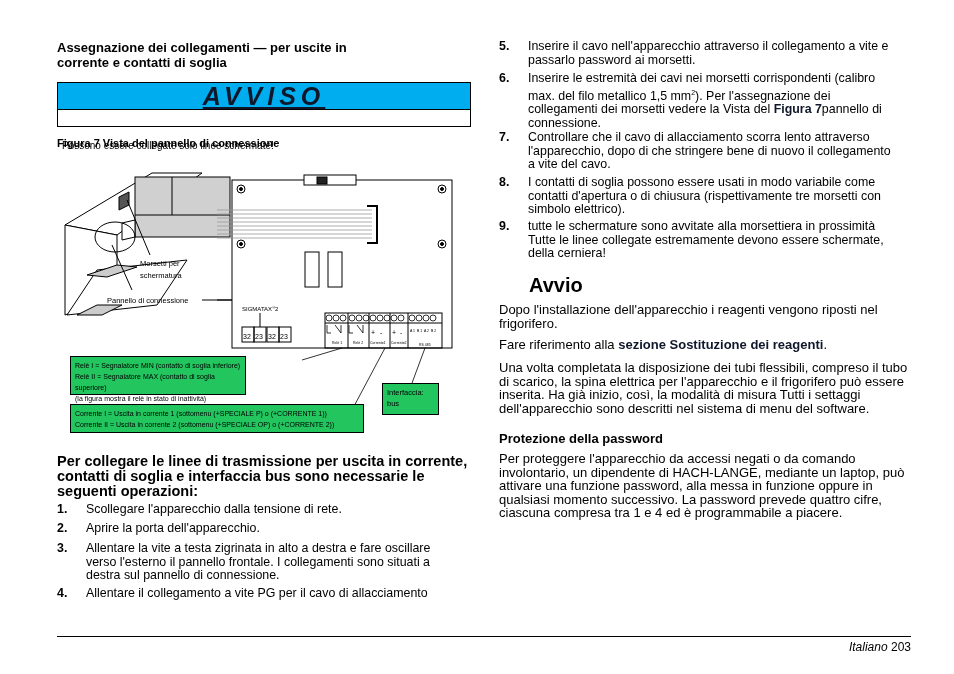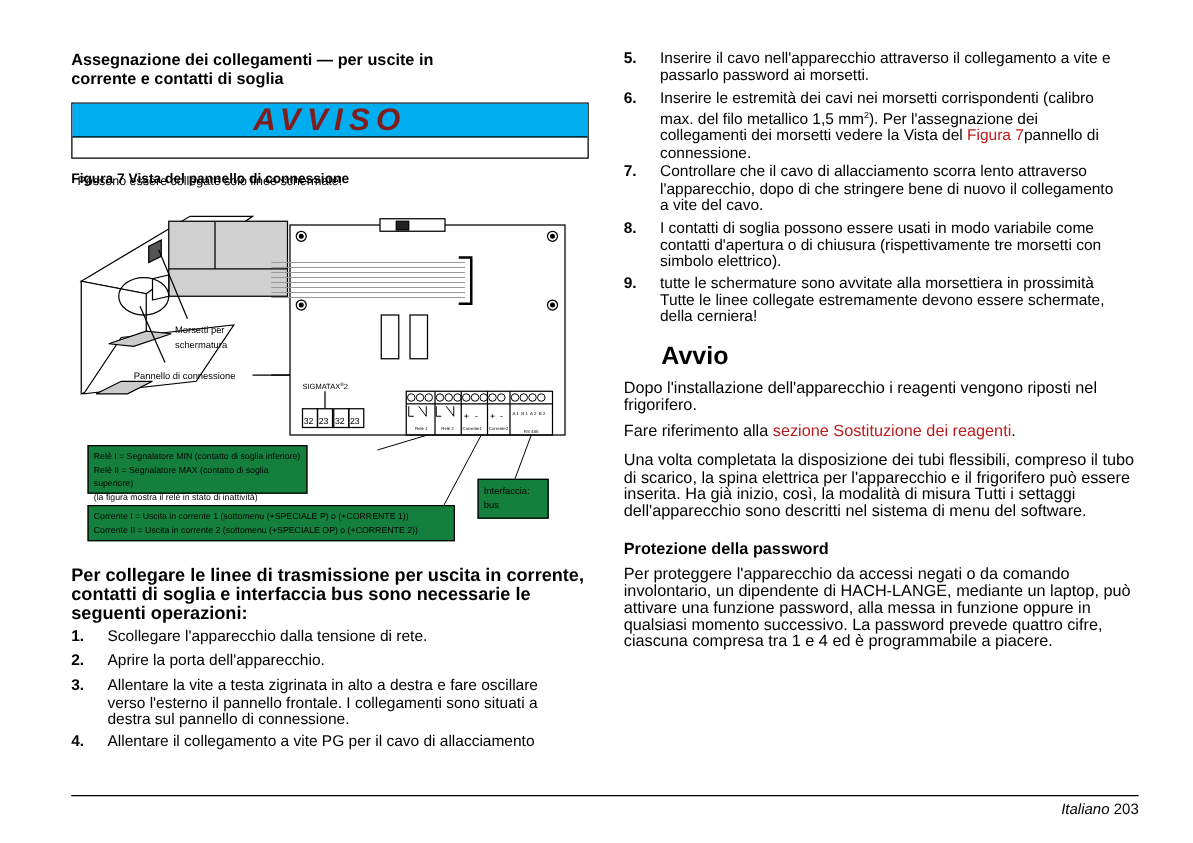--- a/index.html
+++ b/index.html
@@ -3,28 +3,28 @@
   <meta charset="utf-8">
   <style>
     html, body { margin: 0; padding: 0; background: #ffffff; }
     body { width: 954px; height: 674px; position: relative; overflow: hidden;
            font-family: "Liberation Sans", sans-serif; color: #000; }
     .abs { position: absolute; }
     .h2 { font-weight: bold; font-size: 13px; line-height: 15px; }
     .body-text { font-size: 13px; line-height: 13.5px; }
     .num { position: absolute; left: 0; font-weight: bold; }
     .item { position: absolute; padding-left: 29px; font-size: 12.4px; line-height: 13.5px; }
-    .link { color: #b91c1c; }
+    .link { color: #0f172a; font-weight: bold; }
     .avviso-box { left: 57px; top: 82px; width: 414px; height: 45px; border: 1px solid #000; box-sizing: border-box; }
-    .avviso-head { height: 26px; background: #00aeef; color: #7f1d1d; font-style: italic; font-weight: bold;
+    .avviso-head { height: 26px; background: #00aeef; color: #0f172a; font-style: italic; font-weight: bold;
                    font-size: 25px; line-height: 26px; text-align: center; letter-spacing: 5px;
-                   border-bottom: 1px solid #000; }
+                   border-bottom: 1px solid #000; text-decoration: underline; }
     .avviso-body { font-size: 10px; line-height: 16px; padding-left: 4px; margin-top: 28px; }
     .fig-caption { font-weight: bold; font-size: 11px; }
-    .callout { border: 1px solid #000; font-size: 7px; line-height: 11px; padding: 3px 4px; box-sizing: border-box; background: #15803d; }
+    .callout { border: 1px solid #000; font-size: 7px; line-height: 11px; padding: 3px 4px; box-sizing: border-box; background: #22c55e; }
     .footer-line { left: 57px; top: 636px; width: 854px; height: 1px; background: #000; }
     .footer { right: 43px; top: 640px; font-size: 12px; }
     svg text { font-family: "Liberation Sans", sans-serif; }
   </style>
 </head>
 <body>
 
 <div class="abs h2" style="left:57px; top:40px;">
   <div>Assegnazione dei collegamenti  — per uscite in</div>
   <div>corrente e contatti di soglia</div>

